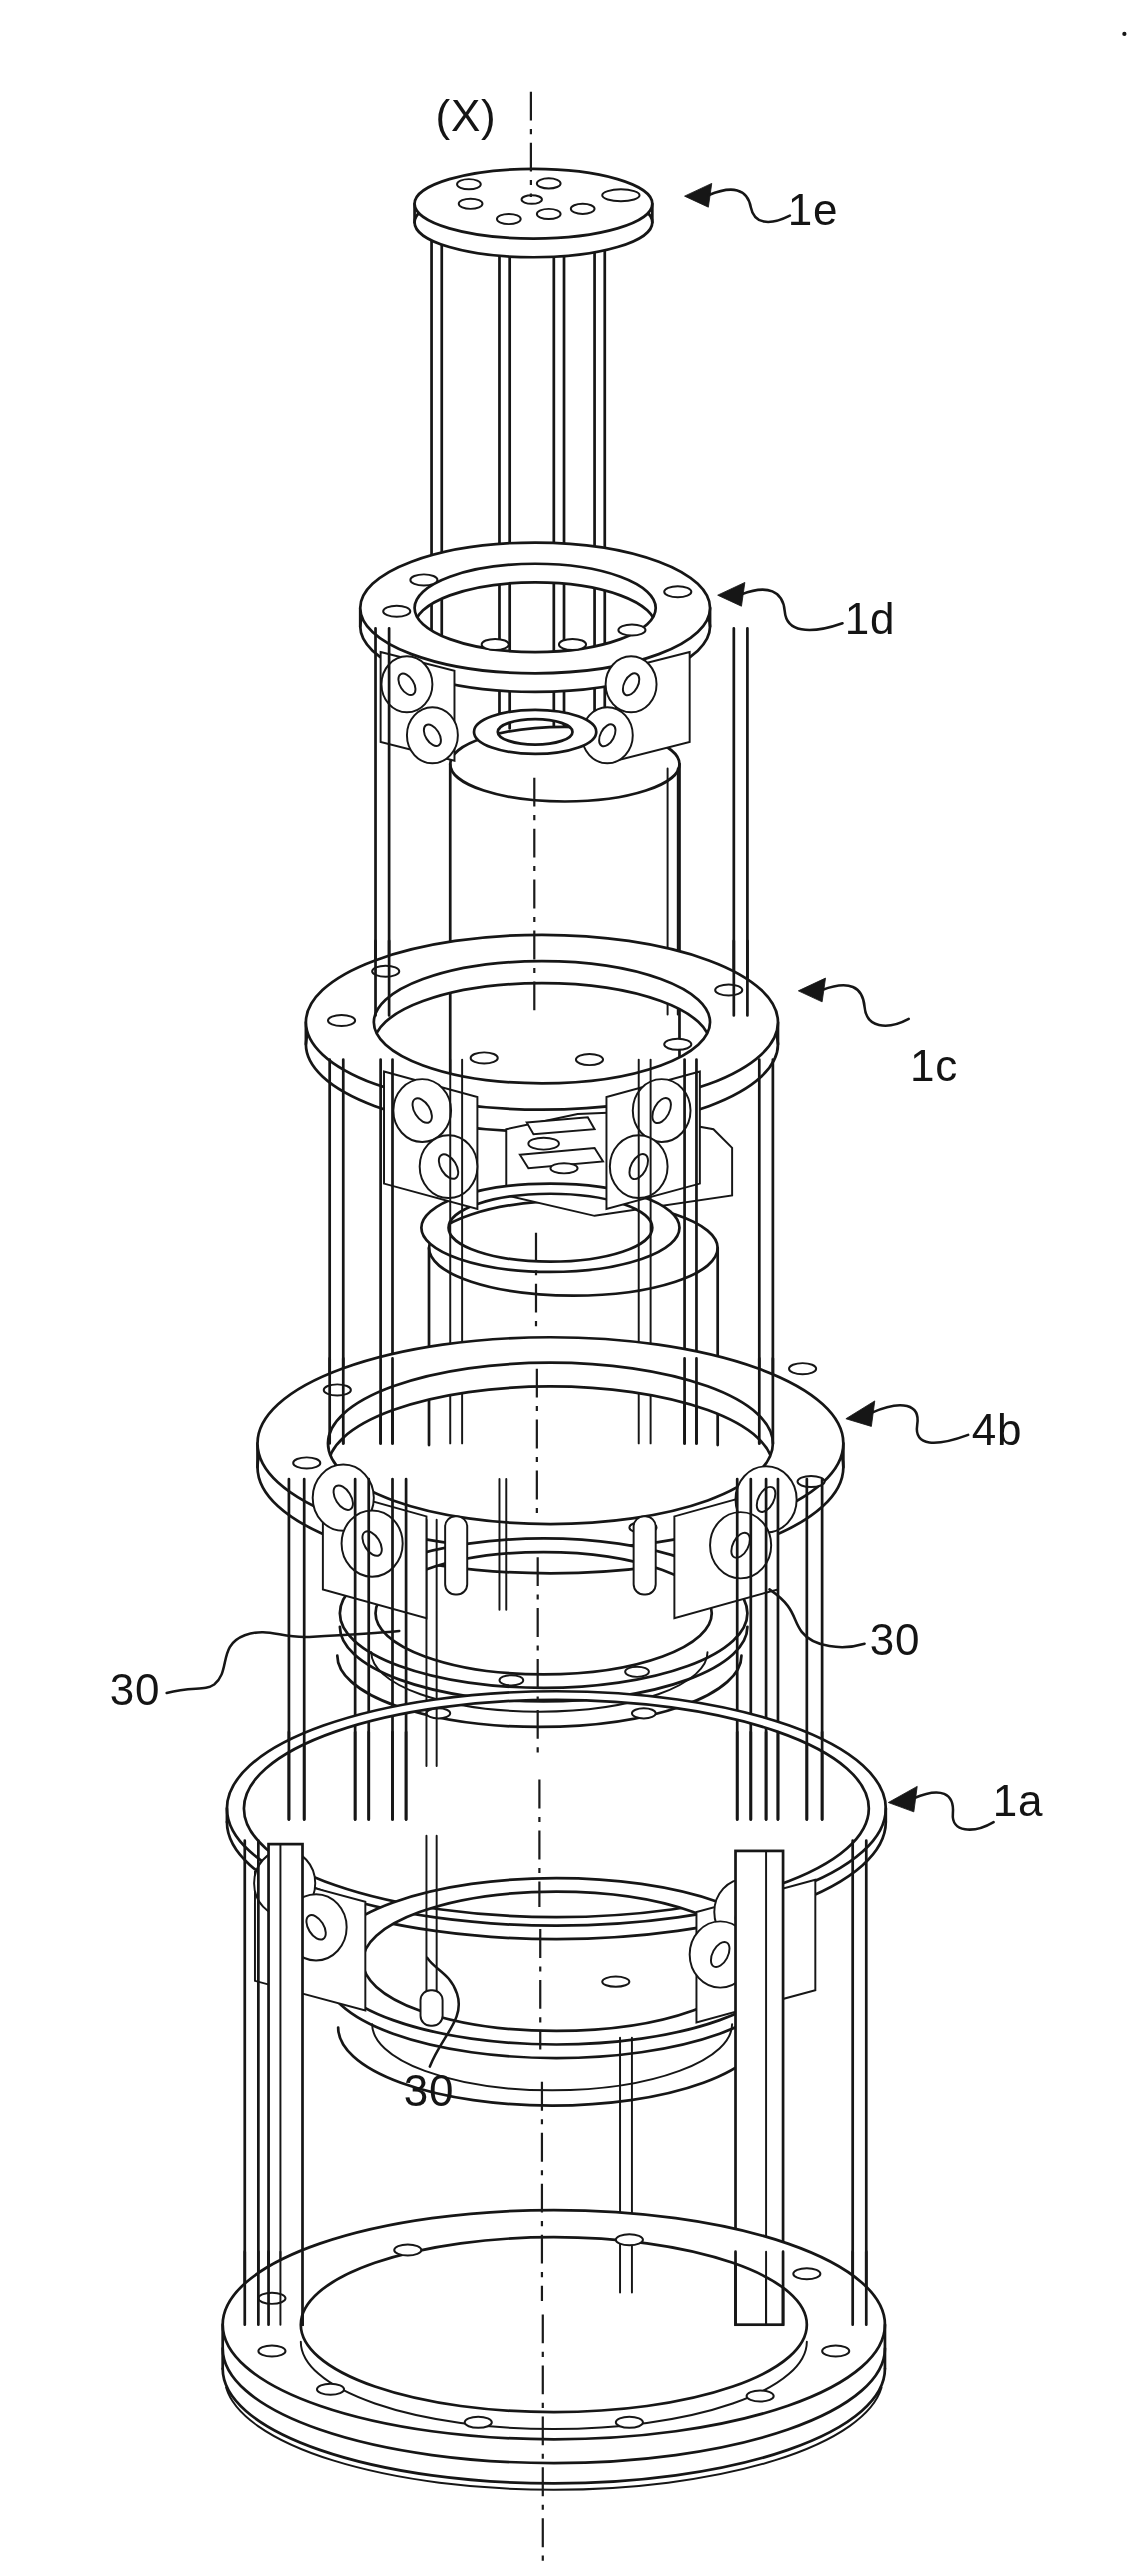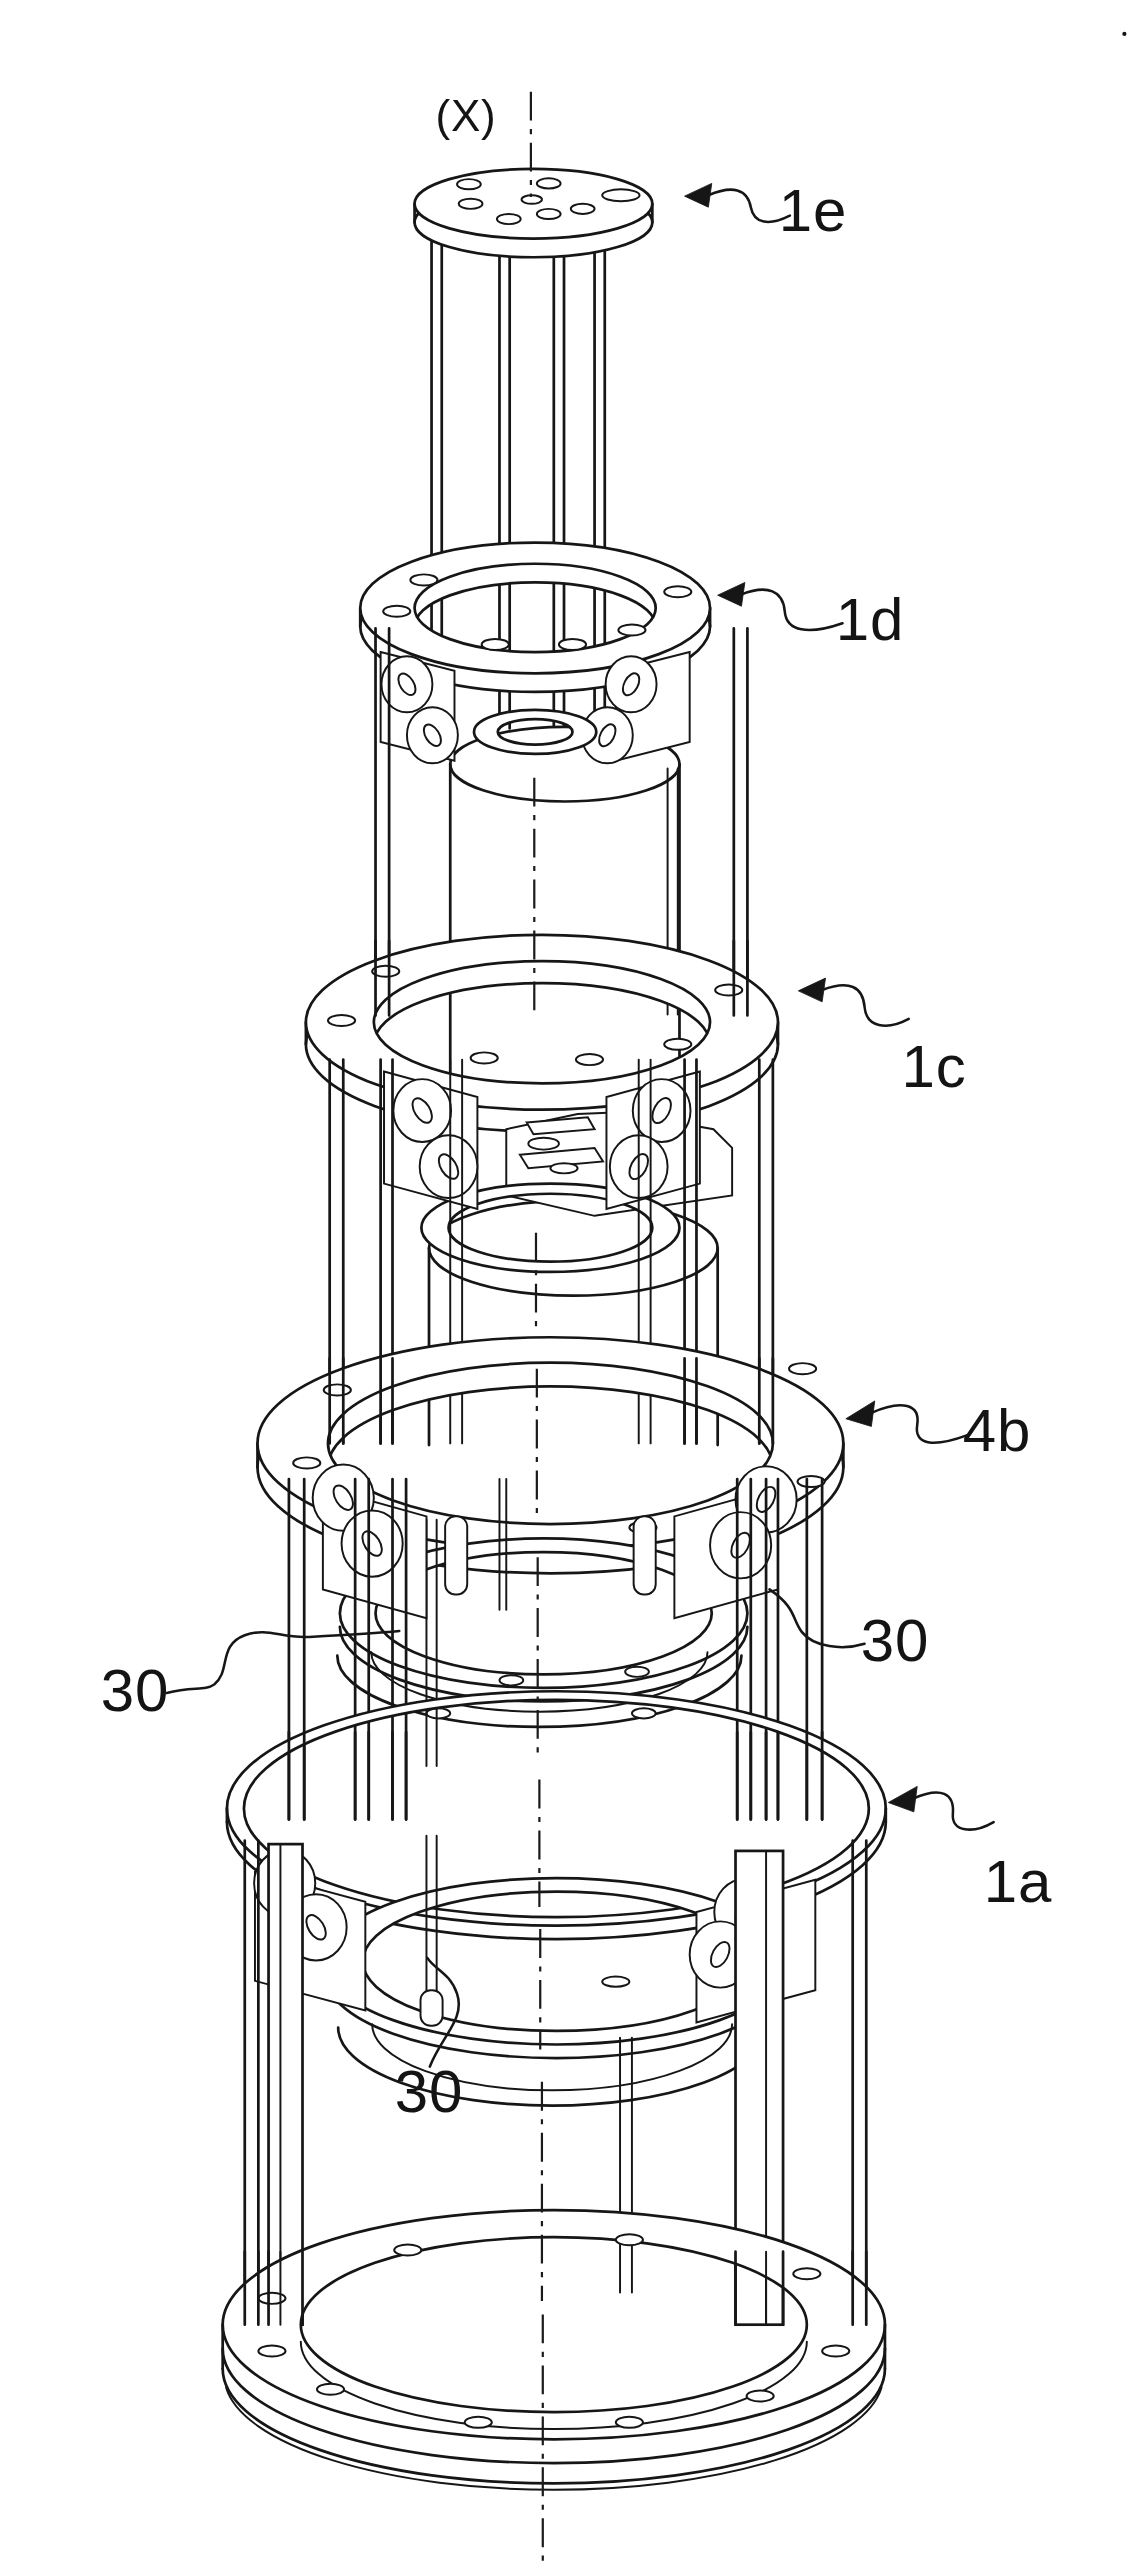--- a/index.html
+++ b/index.html
@@ -1,19 +1,19 @@
 <!DOCTYPE html>
 <html style="font-size:13.6px"><head>
 <meta charset="utf-8">
 <style>
   html,body{margin:0;padding:0;background:#e8e8e8;}
   .canvas{position:relative;width:1145px;height:2576px;background:#ffffff;overflow:hidden;
           font-family:"Liberation Sans", sans-serif;}
   .canvas svg{position:absolute;left:0;top:0;}
-  .ref-label{position:absolute;transform:translate(-50%,-50%);font-size:60px;color:#141414;
+  .ref-label{position:absolute;transform:translate(-50%,-50%);font-size:44px;color:#141414;
              white-space:nowrap;letter-spacing:0.8px;}
   .axis-label{font-size:44px;}
   
   .ln{fill:none;stroke:#161616;stroke-width:3.2;stroke-linecap:round;}
   .ln2{fill:none;stroke:#161616;stroke-width:2.3;stroke-linecap:round;}
   .wf{fill:#ffffff;stroke:#161616;stroke-width:3.2;}
   .wf2{fill:#ffffff;stroke:#161616;stroke-width:2.3;}
   .rg{fill:#ffffff;fill-rule:evenodd;stroke:#161616;stroke-width:3.2;}
   .hole{fill:#ffffff;stroke:#161616;stroke-width:2.3;}
   .cl{fill:none;stroke:#1a1a1a;stroke-width:2.6;stroke-dasharray:34 10 6 10;}
@@ -299,21 +299,21 @@
 <div class="ref-label axis-label" style="left:466px;top:116px">(X)</div>
 
 <div class="ref-label" style="left:813px;top:210px">1e</div>
 
 <div class="ref-label" style="left:870px;top:619px">1d</div>
 
 <div class="ref-label" style="left:934px;top:1066px">1c</div>
 
 <div class="ref-label" style="left:997px;top:1430px">4b</div>
 
-<div class="ref-label" style="left:1018px;top:1881px">1a</div>
+<div class="ref-label" style="left:1018px;top:1801px">1a</div>
 
 <div class="ref-label" style="left:895px;top:1640px">30</div>
 
 <div class="ref-label" style="left:135px;top:1690px">30</div>
 
 <div class="ref-label" style="left:429px;top:2091px">30</div>
 
 </div>
 
 

